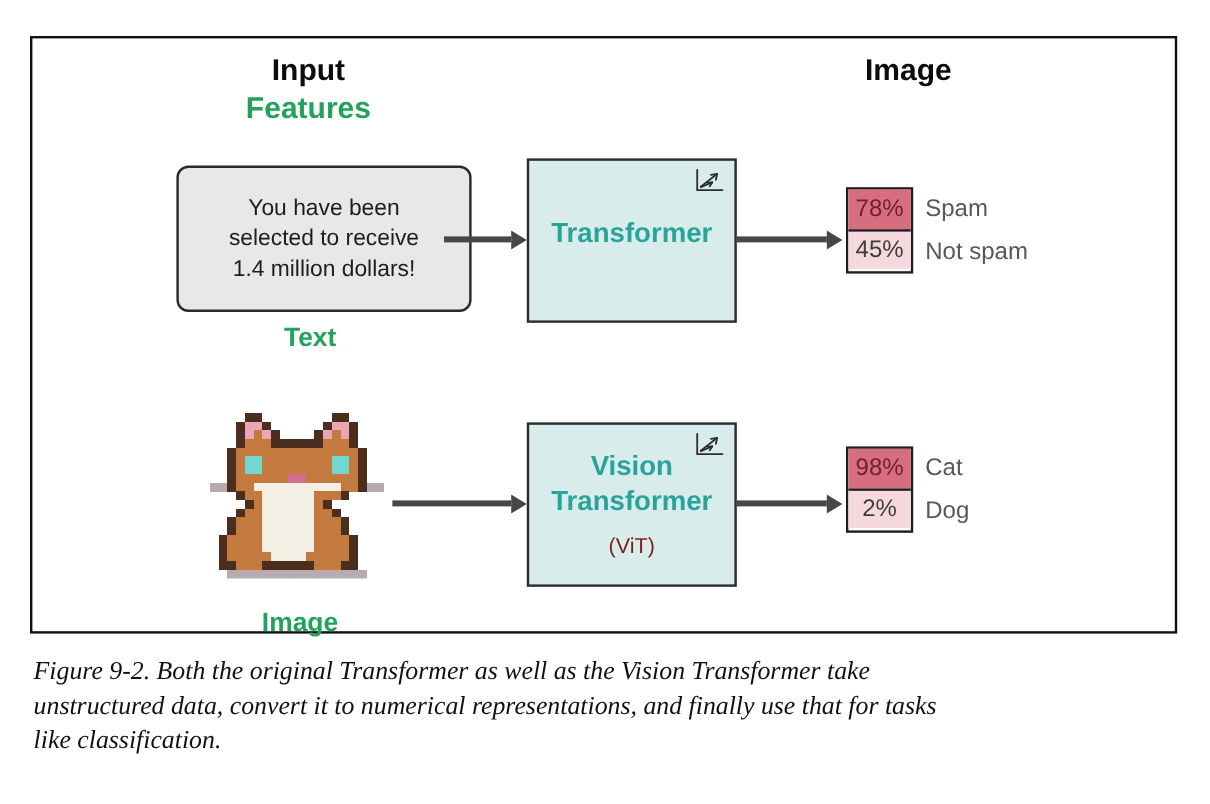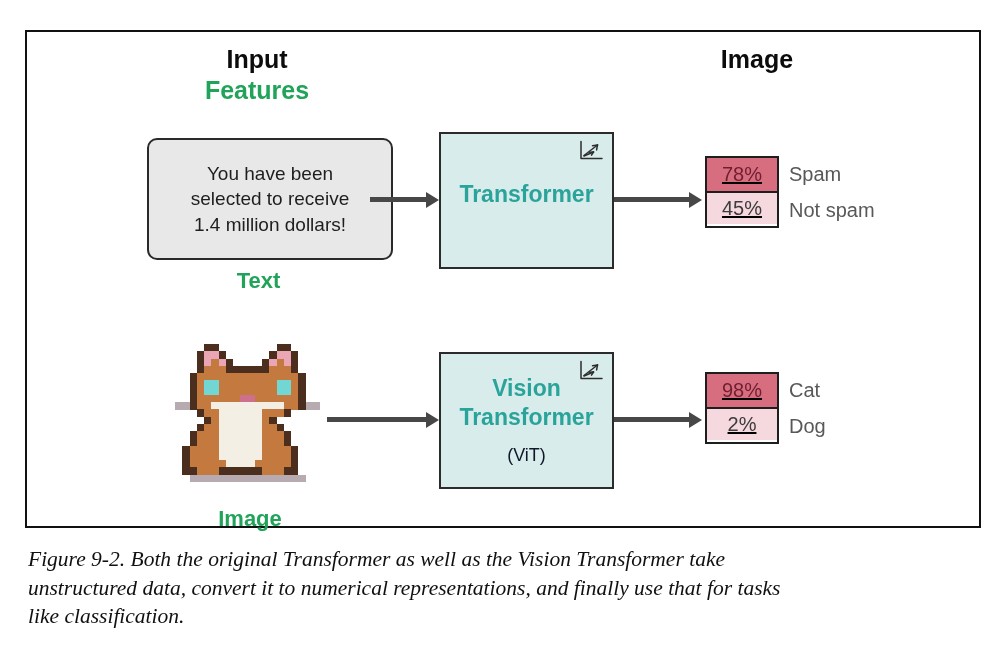--- a/index.html
+++ b/index.html
@@ -35,25 +35,25 @@
     content:""; position:absolute; left:100%; top:50%; transform:translateY(-50%);
     width:0; height:0;
     border-left:13px solid #474747; border-top:8px solid transparent; border-bottom:8px solid transparent;
   }
   .model-box {
     position:absolute; left:412px; width:175px; height:137px;
     background:var(--teal-fill,#d8edeb); border:2px solid #2b2b2b;
     display:flex; flex-direction:column; align-items:center; justify-content:center; text-align:center;
   }
   .model-name { font-size:23px; font-weight:700; color:var(--teal-text,#2aa39a); line-height:1.25; }
-  .model-sub  { font-size:18px; color:#0f172a; line-height:1.3; margin-top:12px; }
+  .model-sub  { font-size:18px; color:#7f1d1d; line-height:1.3; margin-top:12px; }
   .sketch-icon { position:absolute; top:5px; right:7px; }
 
   .pred-group { position:absolute; display:flex; gap:10px; }
-  .pred-cells { width:74px; border:2px solid #1e1e1e; background:#fff;text-decoration:underline; }
+  .pred-cells { width:56px; border:2px solid #1e1e1e; background:#fff; }
   .pred-cell  { height:33px; display:flex; align-items:center; justify-content:center; font-size:20px; }
   .pred-cell + .pred-cell { border-top:2px solid #1e1e1e; }
   .pred-cell.strong { background:var(--strong-pink-fill,#d76e80); color:var(--strong-pink-text,#6f1f2f); }
   .pred-cell.weak   { background:var(--weak-pink-fill,#f5d9de);  color:#3c3c3c; }
   .pred-labels { display:flex; flex-direction:column; }
   .pred-labels div {
     height:36px; display:flex; align-items:center; font-size:20px;
     color:var(--gray-label,#58585a); white-space:nowrap;
   }
   .cat { position:absolute; left:148px; top:312px; }

